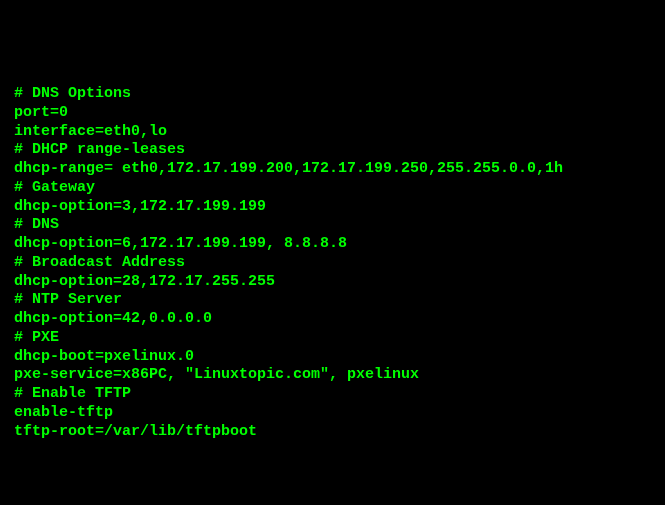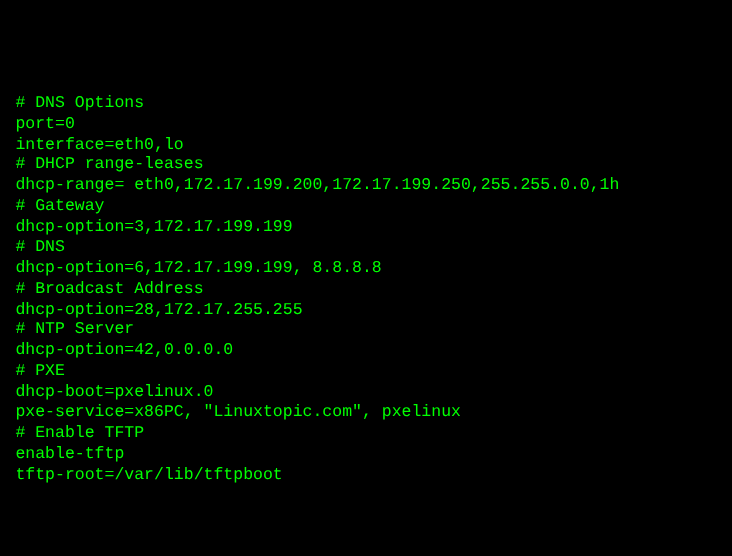--- a/index.html
+++ b/index.html
@@ -11,20 +11,21 @@
       font-size: 15px;
       line-height: 1.25;
       width: 665px;
       height: 505px;
       box-sizing: border-box;
       white-space: pre;
       overflow: hidden;
     }
     .line {
       display: block;
+      font-weight: bold;
     }
   </style>
 </head>
 <body>
 
 
 
 <div id="terminal-output"><span class="line"># DNS Options</span><span class="line">port=0</span><span class="line">interface=eth0,lo</span><span class="line"></span><span class="line"># DHCP range-leases</span><span class="line">dhcp-range= eth0,172.17.199.200,172.17.199.250,255.255.0.0,1h</span><span class="line"></span><span class="line"># Gateway</span><span class="line">dhcp-option=3,172.17.199.199</span><span class="line"></span><span class="line"># DNS</span><span class="line">dhcp-option=6,172.17.199.199, 8.8.8.8</span><span class="line"></span><span class="line"># Broadcast Address</span><span class="line">dhcp-option=28,172.17.255.255</span><span class="line"></span><span class="line"># NTP Server</span><span class="line">dhcp-option=42,0.0.0.0</span><span class="line"></span><span class="line"># PXE</span><span class="line">dhcp-boot=pxelinux.0</span><span class="line">pxe-service=x86PC, "Linuxtopic.com", pxelinux</span><span class="line"></span><span class="line"># Enable TFTP</span><span class="line">enable-tftp</span><span class="line">tftp-root=/var/lib/tftpboot</span></div>
 
 

